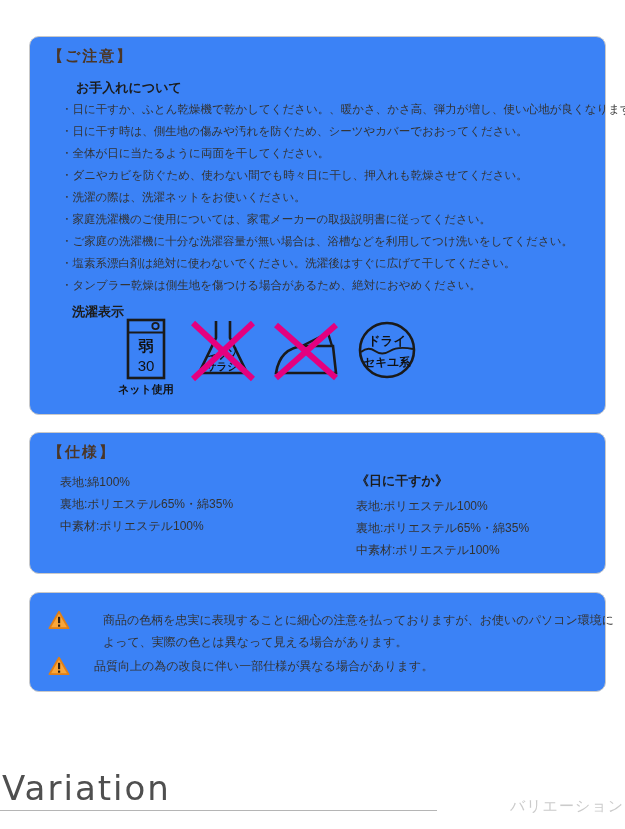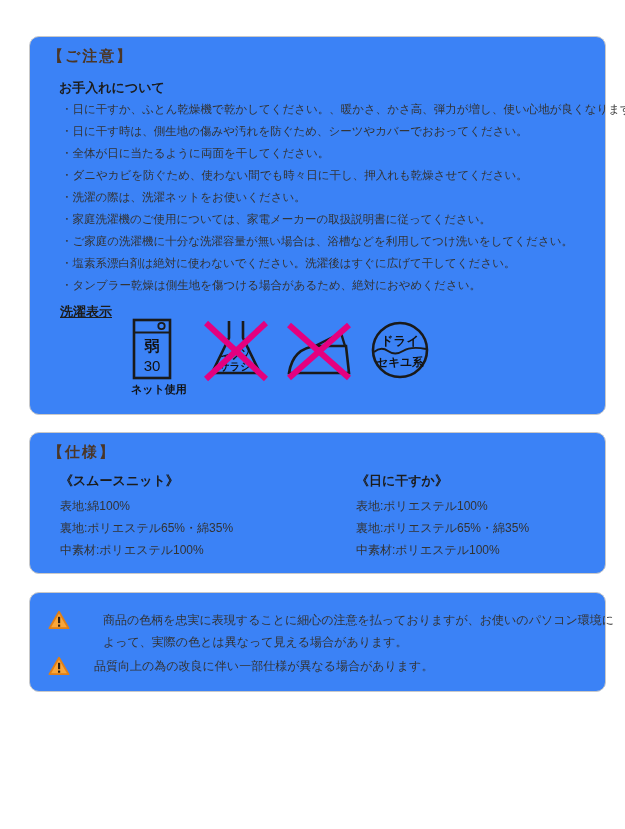--- a/index.html
+++ b/index.html
@@ -12,24 +12,24 @@
   #panel-spec    { top:432px; height:142px; }
   #panel-caution { top:592px; height:100px; }
 
   .panel-title { position:absolute; left:18px; top:10px; font-size:15px; font-weight:bold;
                  color:#4b3626; letter-spacing:2px; }
   .sub-heading { position:absolute; font-size:13px; font-weight:bold; color:#1c1c1c; }
 
   .bullets { position:absolute; left:31px; top:61px; }
   .bullet  { font-size:11.5px; line-height:22px; white-space:nowrap; color:#333; }
 
-  #wash-heading { left:30px; top:266px;text-decoration:underline; }
+  #wash-heading { left:42px; top:266px; }
   .symbols { position:absolute; left:88px; top:281px; display:flex; gap:17px; align-items:flex-start; }
   .symbol-col { display:flex; flex-direction:column; align-items:center; }
-  .symbol-caption { font-size:11px; font-weight:bold; color:#111; margin-top:2px; white-space:nowrap;margin-left:13px; }
+  .symbol-caption { font-size:11px; font-weight:bold; color:#111; margin-top:2px; white-space:nowrap; }
   .sym-iron { margin-top:3px; }
   .sym-dry  { margin-top:2px; }
 
   .spec-col { position:absolute; top:38px; }
   #spec-col-0 { left:30px; }
   #spec-col-1 { left:326px; }
   .spec-col-heading { font-size:13px; font-weight:bold; color:#1c1c1c; line-height:20px; margin-bottom:4px; }
   .spec-row { font-size:12px; line-height:22px; color:#333; white-space:nowrap; }
 
   .warn-item { position:absolute; left:18px; display:flex; gap:8px; align-items:flex-start; }
@@ -46,21 +46,21 @@
 
   svg text { font-family:"Liberation Sans",sans-serif; }
 </style>
 </head>
 <body>
 
 <div class="canvas">
 
   <div class="panel" id="panel-notice">
     <div class="panel-title">【ご注意】</div>
-    <div class="sub-heading" style="left:29px; top:42px;">お手入れについて</div>
+    <div class="sub-heading" style="left:46px; top:42px;">お手入れについて</div>
 
     <div class="bullets">
       <div class="bullet">・日に干すか、ふとん乾燥機で乾かしてください。、暖かさ、かさ高、弾力が増し、使い心地が良くなります。</div>
       <div class="bullet">・日に干す時は、側生地の傷みや汚れを防ぐため、シーツやカバーでおおってください。</div>
       <div class="bullet">・全体が日に当たるように両面を干してください。</div>
       <div class="bullet">・ダニやカビを防ぐため、使わない間でも時々日に干し、押入れも乾燥させてください。</div>
       <div class="bullet">・洗濯の際は、洗濯ネットをお使いください。</div>
       <div class="bullet">・家庭洗濯機のご使用については、家電メーカーの取扱説明書に従ってください。</div>
       <div class="bullet">・ご家庭の洗濯機に十分な洗濯容量が無い場合は、浴槽などを利用してつけ洗いをしてください。</div>
       <div class="bullet">・塩素系漂白剤は絶対に使わないでください。洗濯後はすぐに広げて干してください。</div>
@@ -104,21 +104,20 @@
         <text x="30" y="46" text-anchor="middle" font-size="11.5" font-weight="bold" fill="#111">セキユ系</text>
       </svg>
 
     </div>
   </div>
 
   <div class="panel" id="panel-spec">
     <div class="panel-title">【仕様】</div>
 
     <div class="spec-col" id="spec-col-0">
-      <div class="spec-col-heading">《スムースニット》</div>
       <div class="spec-row">表地:綿100%</div>
       <div class="spec-row">裏地:ポリエステル65%・綿35%</div>
       <div class="spec-row">中素材:ポリエステル100%</div>
     </div>
 
     <div class="spec-col" id="spec-col-1">
       <div class="spec-col-heading">《日に干すか》</div>
       <div class="spec-row">表地:ポリエステル100%</div>
       <div class="spec-row">裏地:ポリエステル65%・綿35%</div>
       <div class="spec-row">中素材:ポリエステル100%</div>
@@ -140,14 +139,19 @@
       <svg class="warn-icon" width="22" height="20" viewBox="0 0 24 22">
         <path d="M12 2 L22.5 20 L1.5 20 Z" fill="#f9a63a" stroke="#e07f17" stroke-width="2" stroke-linejoin="round"></path>
         <rect x="10.9" y="7.5" width="2.4" height="7" fill="#2e1f12"></rect>
         <rect x="10.9" y="16" width="2.4" height="2.4" fill="#2e1f12"></rect>
       </svg>
       <div class="warn-text">品質向上の為の改良に伴い一部仕様が異なる場合があります。</div>
     </div>
 
   </div>
 
+  <div id="footer">
+    <div class="variation-en">Variation</div>
+    <div class="footer-line"></div>
+    <div class="variation-ja">バリエーション</div>
+  </div>
 
 </div>
 
 </body></html>

